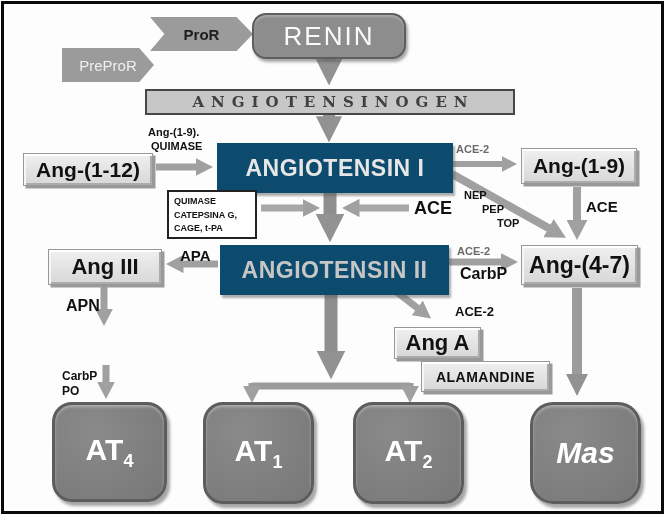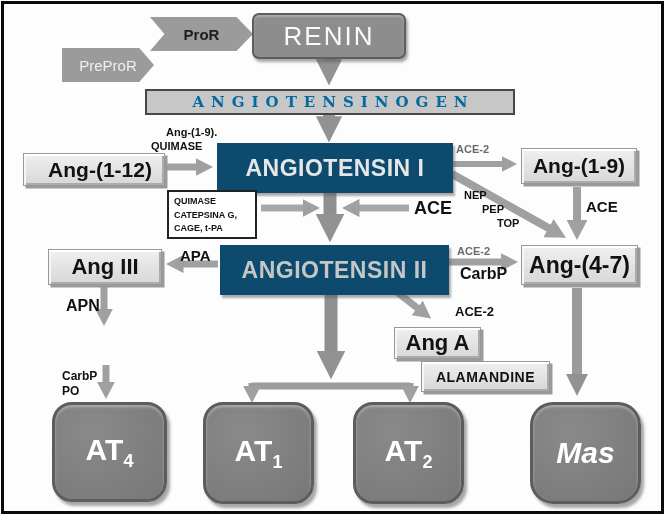--- a/index.html
+++ b/index.html
@@ -13,29 +13,29 @@
   }
   #arrows{position:absolute;left:0;top:0;width:669px;height:522px;}
   .chev{
     position:absolute;display:flex;align-items:center;justify-content:center;
     background:#9b9b9b;font-size:15px;
   }
   .chev.first{clip-path:polygon(0 0,84% 0,100% 50%,84% 100%,0 100%);color:#f0f0f0;margin-top:31px;}
   .chev.second{clip-path:polygon(0 0,84% 0,100% 50%,84% 100%,0 100%,14% 50%);color:#1d1d1d;font-weight:bold;}
   .renin{
     position:absolute;display:flex;align-items:center;justify-content:center;
-    background:#8d8d8d;border:2px solid #5e5e5e;border-radius:7px;
+    background:#8d8d8d;border:2px solid #5e5e5e;border-radius:14px;
     color:#fafafa;font-size:26px;letter-spacing:2px;
     box-shadow:2px 3px 3px rgba(80,80,80,.5), inset 0 2px 2px rgba(255,255,255,.25);
   }
   .agtbar{
     position:absolute;display:flex;align-items:center;justify-content:center;
     background:#c7c7c7;border:2px solid #474747;
     font-family:"DejaVu Serif", serif;font-weight:bold;font-size:15px;
-    letter-spacing:7px;color:#0369a1;text-indent:7px;
+    letter-spacing:7px;color:#404040;text-indent:7px;
   }
   .dark{
     position:absolute;display:flex;align-items:center;justify-content:center;
     background:#0c4a6e;border:5px solid #0c4a6e;
     font-weight:bold;letter-spacing:.5px;
     box-shadow:2px 3px 2px rgba(90,90,90,.5);
   }
   .light{
     position:absolute;display:flex;align-items:center;justify-content:center;
     background:linear-gradient(180deg,#f0f0f0 0%,#e2e2e2 55%,#d7d7d7 100%);
@@ -95,21 +95,21 @@
     <line x1="350" y1="256" x2="420" y2="310" stroke="#a0a0a0" stroke-width="7" marker-end="url(#ah)"></line>
     <line x1="577" y1="288" x2="577" y2="378" stroke="#9b9b9b" stroke-width="10" marker-end="url(#ahb)"></line>
   </svg>
 
   <div class="chev first" style="left:62px;top:17px;width:92px;height:34px;">PreProR</div>
   <div class="chev second" style="left:150px;top:17px;width:103px;height:34px;">ProR</div>
   <div class="renin" style="left:252px;top:13px;width:150px;height:42px;">RENIN</div>
 
   <div class="agtbar" style="left:145px;top:89px;width:366px;height:22px;">ANGIOTENSINOGEN</div>
 
-  <div class="light" style="left:23px;top:153px;width:128px;height:31px;font-size:21px;padding-left:12px;">Ang-(1-12)</div>
+  <div class="light" style="left:23px;top:153px;width:128px;height:31px;font-size:21px;">Ang-(1-12)</div>
   <div class="dark" style="left:217px;top:143px;width:226px;height:40px;font-size:23px;color:#e6e6e6;">ANGIOTENSIN I</div>
   <div class="light" style="left:521px;top:148px;width:114px;height:34px;font-size:21px;">Ang-(1-9)</div>
   <div class="dark" style="left:220px;top:245px;width:219px;height:40px;font-size:23px;color:#c6c6c6;">ANGIOTENSIN II</div>
   <div class="light" style="left:521px;top:245px;width:115px;height:38px;font-size:23px;">Ang-(4-7)</div>
   <div class="light" style="left:48px;top:249px;width:112px;height:34px;font-size:22px;">Ang III</div>
   <div class="light" style="left:394px;top:327px;width:85px;height:30px;font-size:22px;">Ang A</div>
   <div class="light" style="left:421px;top:361px;width:127px;height:29px;font-size:14px;letter-spacing:.5px;">ALAMANDINE</div>
 
   <div class="enzbox" style="left:167px;top:190px;width:90px;height:49px;">
     <div>QUIMASE</div>
@@ -121,21 +121,21 @@
     <span><span>AT</span><sub>4</sub></span>
   </div>
   <div class="receptor" style="left:203px;top:402px;width:105px;height:96px;">
     <span><span>AT</span><sub>1</sub></span>
   </div>
   <div class="receptor" style="left:353px;top:402px;width:105px;height:96px;">
     <span><span>AT</span><sub>2</sub></span>
   </div>
   <div class="receptor mas" style="left:530px;top:402px;width:105px;height:96px;border-radius:23px;">Mas</div>
 
-  <div class="lbl" style="left:166px;top:126px;font-size:11px;">Ang-(1-9).</div>
+  <div class="lbl" style="left:148px;top:126px;font-size:11px;">Ang-(1-9).</div>
   <div class="lbl" style="left:151px;top:140px;font-size:11px;">QUIMASE</div>
   <div class="lbl gray" style="left:456px;top:143px;font-size:11px;">ACE-2</div>
   <div class="lbl" style="left:464px;top:189px;font-size:11px;">NEP</div>
   <div class="lbl" style="left:482px;top:203px;font-size:11px;">PEP</div>
   <div class="lbl" style="left:497px;top:217px;font-size:11px;">TOP</div>
   <div class="lbl" style="left:586px;top:198px;font-size:15px;">ACE</div>
   <div class="lbl" style="left:414px;top:198px;font-size:18px;">ACE</div>
   <div class="lbl gray" style="left:457px;top:245px;font-size:11px;">ACE-2</div>
   <div class="lbl" style="left:460px;top:265px;font-size:16px;">CarbP</div>
   <div class="lbl" style="left:180px;top:247px;font-size:15px;">APA</div>

